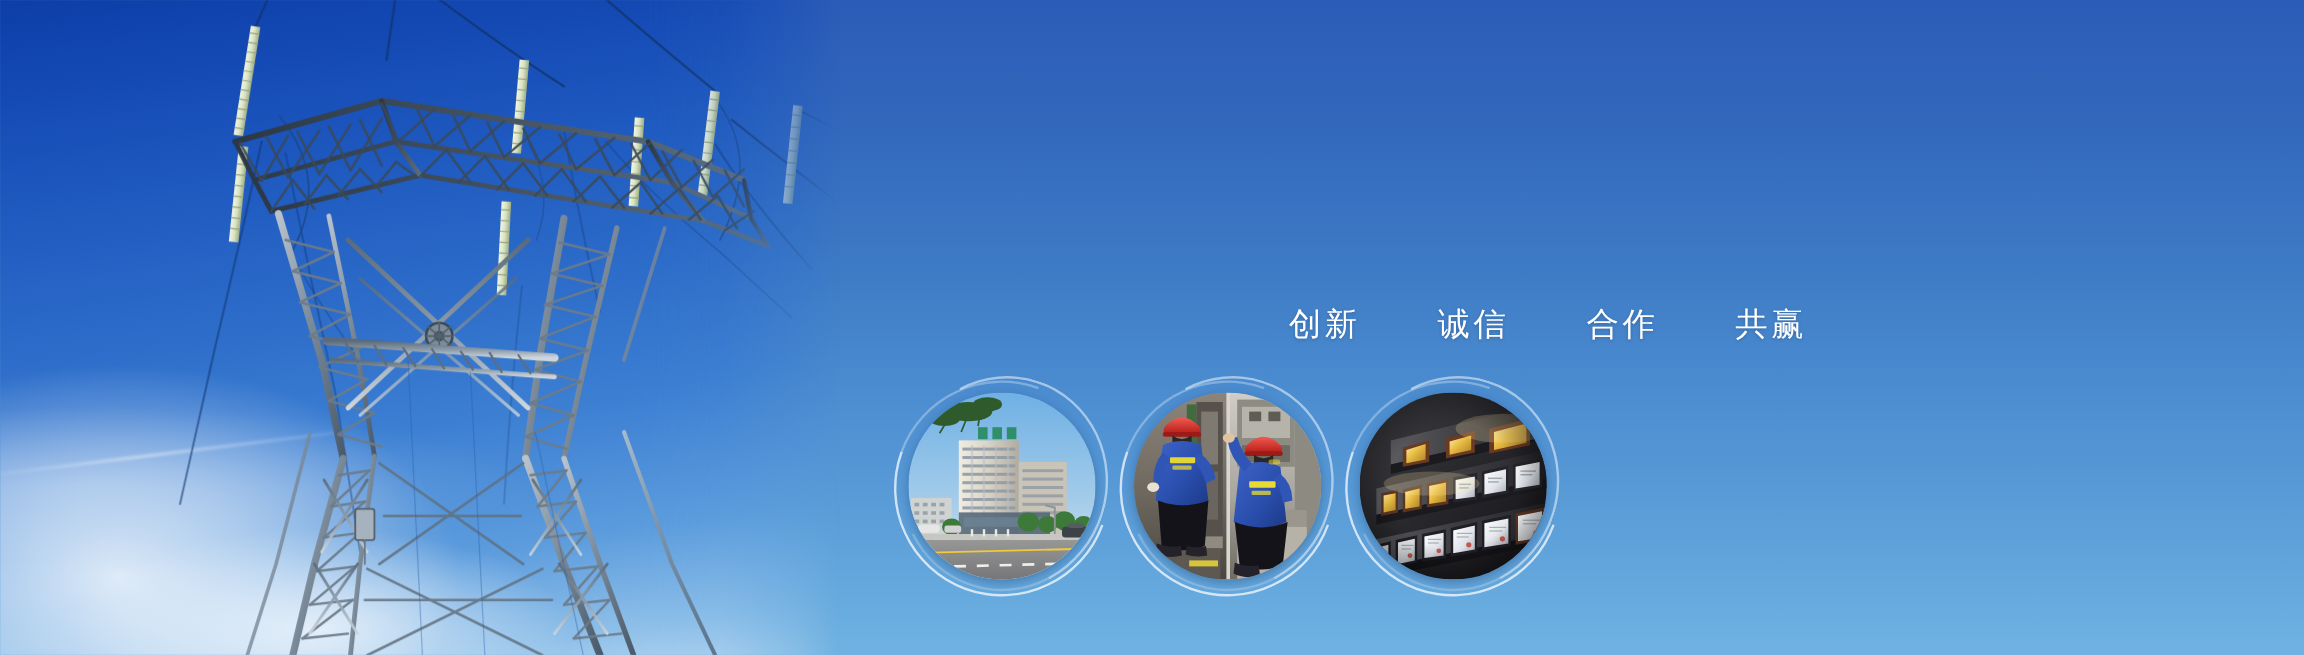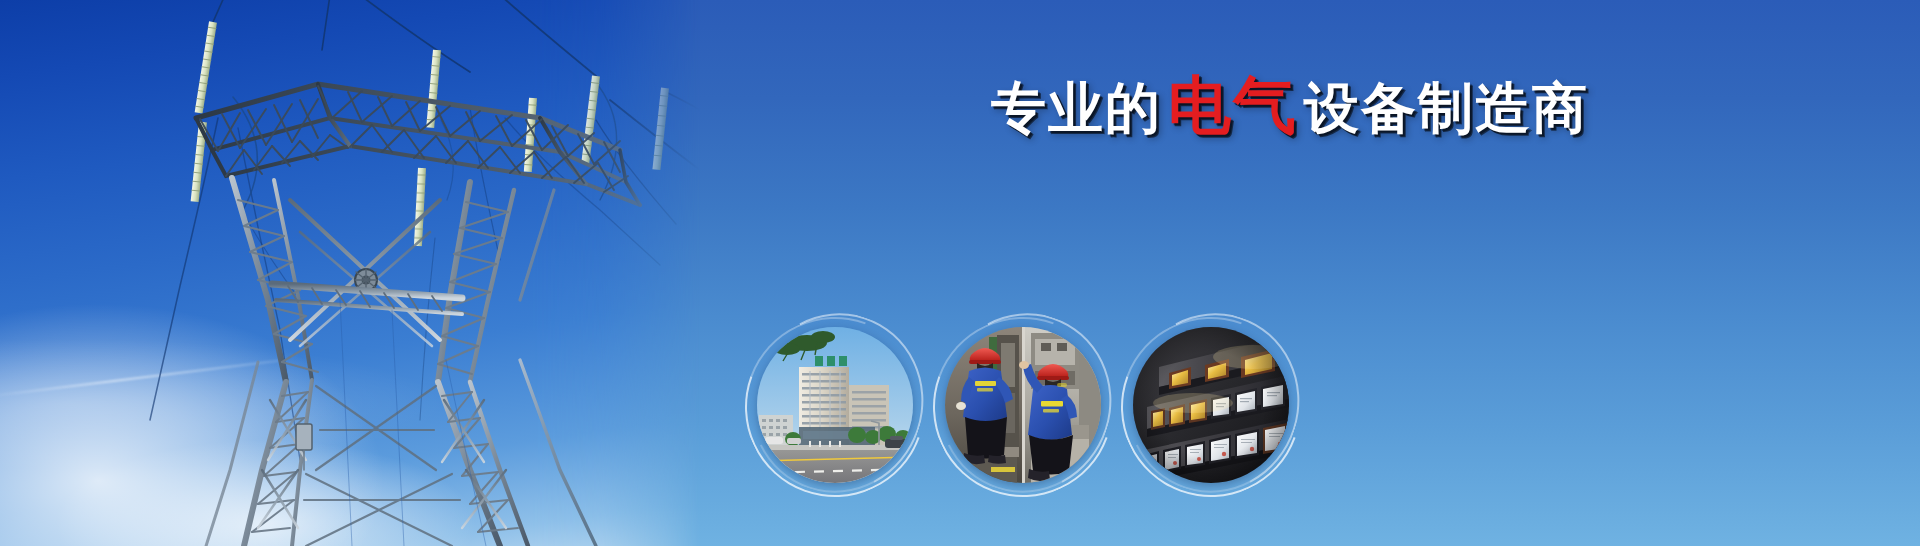--- a/index.html
+++ b/index.html
@@ -429,25 +429,25 @@
           <path d="M340 300 L352 546"></path>
           <path d="M392 310 L404 546"></path>
           <path d="M446 360 L486 546"></path>
         </g>
       </g>
     </svg>
   </div>
 
   <div class="content">
 
-    <div class="headline">
-      <span class="seg hl-white">专业的</span><span class="seg hl-red">电气</span><span class="seg hl-white">设备制造商</span>
+
+
+    <div class="keywords">
+      <span class="kw">创新</span><span class="kw">诚信</span><span class="kw">合作</span><span class="kw">共赢</span>
     </div>
-
-
 
     <div class="circles">
 
       <div class="circle-item c1">
         <span class="ring-a"></span>
         <span class="ring-b"></span>
         <div class="photo-circle">
           <svg width="156" height="156" viewBox="0 0 156 156">
             <defs>
               <linearGradient id="c1sky" x1="0" y1="0" x2="0" y2="1">

